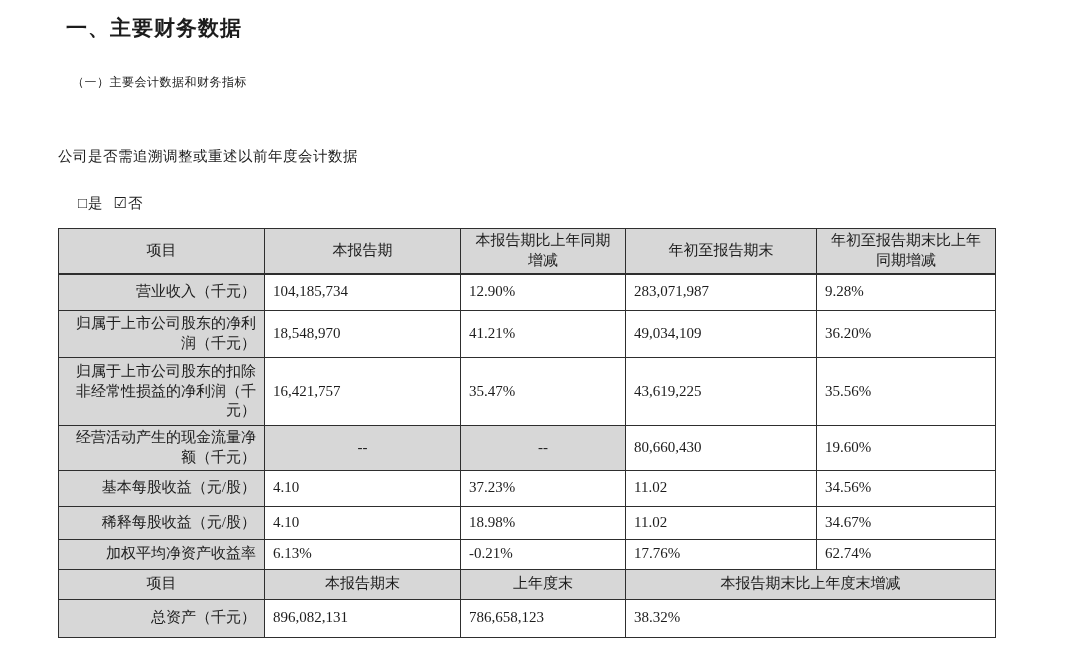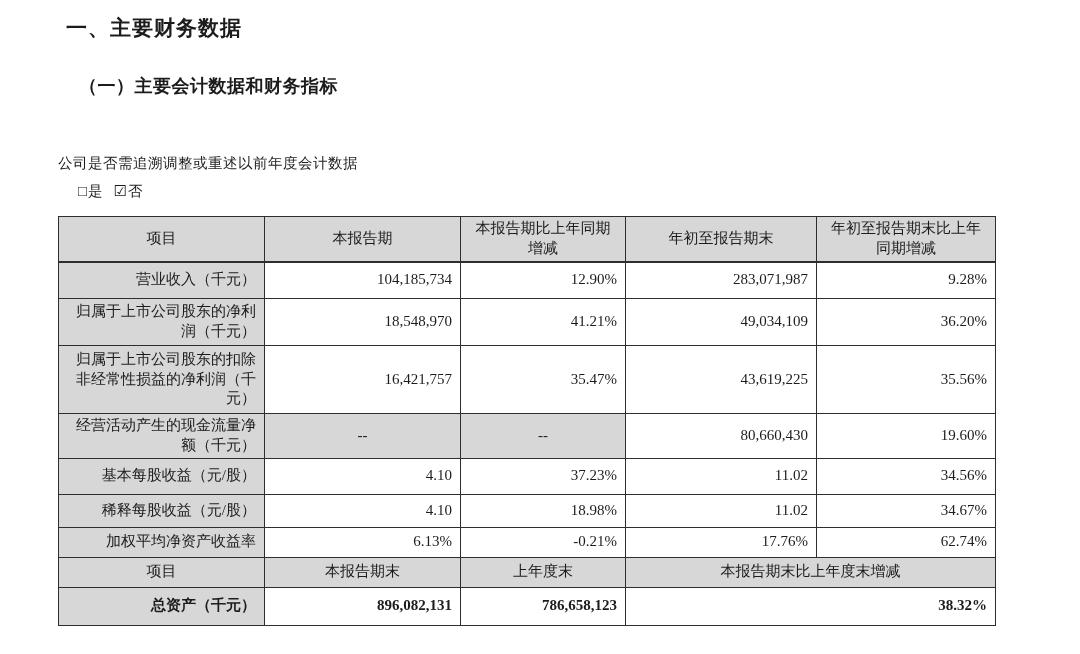--- a/index.html
+++ b/index.html
@@ -14,34 +14,34 @@
     padding: 14px 0 0 58px;
     width: 1080px;
   }
   .h1 {
     font-size: 21px;
     font-weight: bold;
     letter-spacing: 1px;
     margin-left: 8px;
   }
   .h2 {
-    font-size: 18px;
-    font-weight: bold;
+    font-size: 12px;
+    font-weight: normal;
     margin-top: 32px;
-    margin-left: 21px;
+    margin-left: 14px;
     letter-spacing: 0.5px;
   }
   .note {
     font-size: 14.5px;
     margin-top: 56px;
     letter-spacing: 0.5px;
   }
   .checkline {
     font-size: 14.5px;
-    margin-top: 9px;
+    margin-top: 28px;
     letter-spacing: 1px;
     padding-left: 20px;
   }
   .checkline .box { font-size: 15px; }
   .checkline .gap { display: inline-block; width: 10px; }
 
   table.fin {
     margin-top: 15px;
     border-collapse: collapse;
     table-layout: fixed;
@@ -51,32 +51,32 @@
   table.fin td {
     border: 1px solid #2e2e2e;
     vertical-align: middle;
     line-height: 1.32;
     padding: 2px 8px;
   }
   tr.hdr1 td { border-bottom-width: 2px; }
   .gray { background: #d7d7d7; }
   .hcell { text-align: center; }
   .lbl  { text-align: right; padding-left: 7px; }
-  .num  { text-align: right; padding-right: 10px; }
+  .num  { padding-right: 10px; }
   .dash { text-align: center; }
   .rh-h1 { height: 42px; }
   .rh-r1 { height: 37px; }
   .rh-r2 { height: 47px; }
   .rh-r3 { height: 68px; }
   .rh-r4 { height: 44px; }
   .rh-r5 { height: 36px; }
   .rh-r6 { height: 33px; }
   .rh-r7 { height: 30px; }
   .rh-h2 { height: 30px; }
-  .rh-r8 { height: 38px; font-weight: bold; }
+  .rh-r8 { height: 38px; }
 </style>
 </head>
 <body>
 
 <div class="page">
 
   <div class="h1">一、主要财务数据</div>
 
   <div class="h2">（一）主要会计数据和财务指标</div>
 

